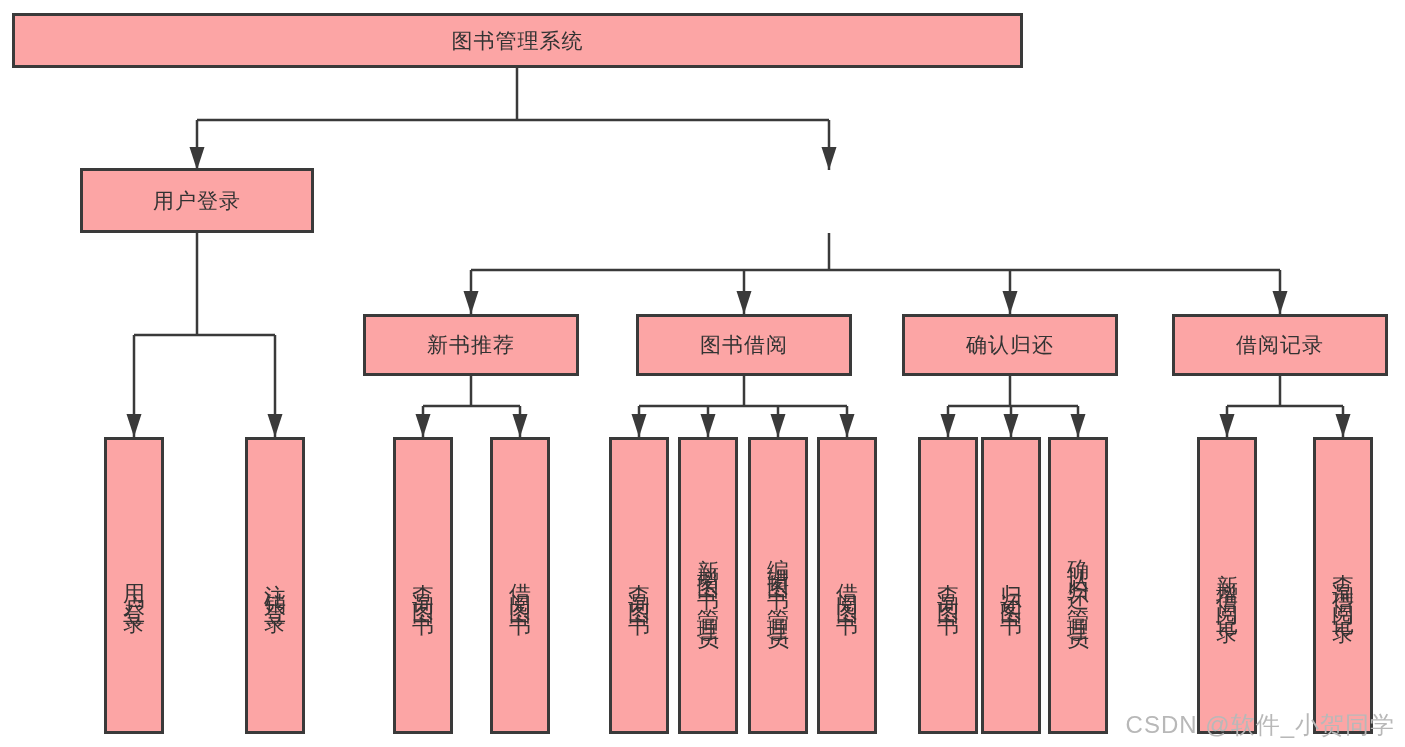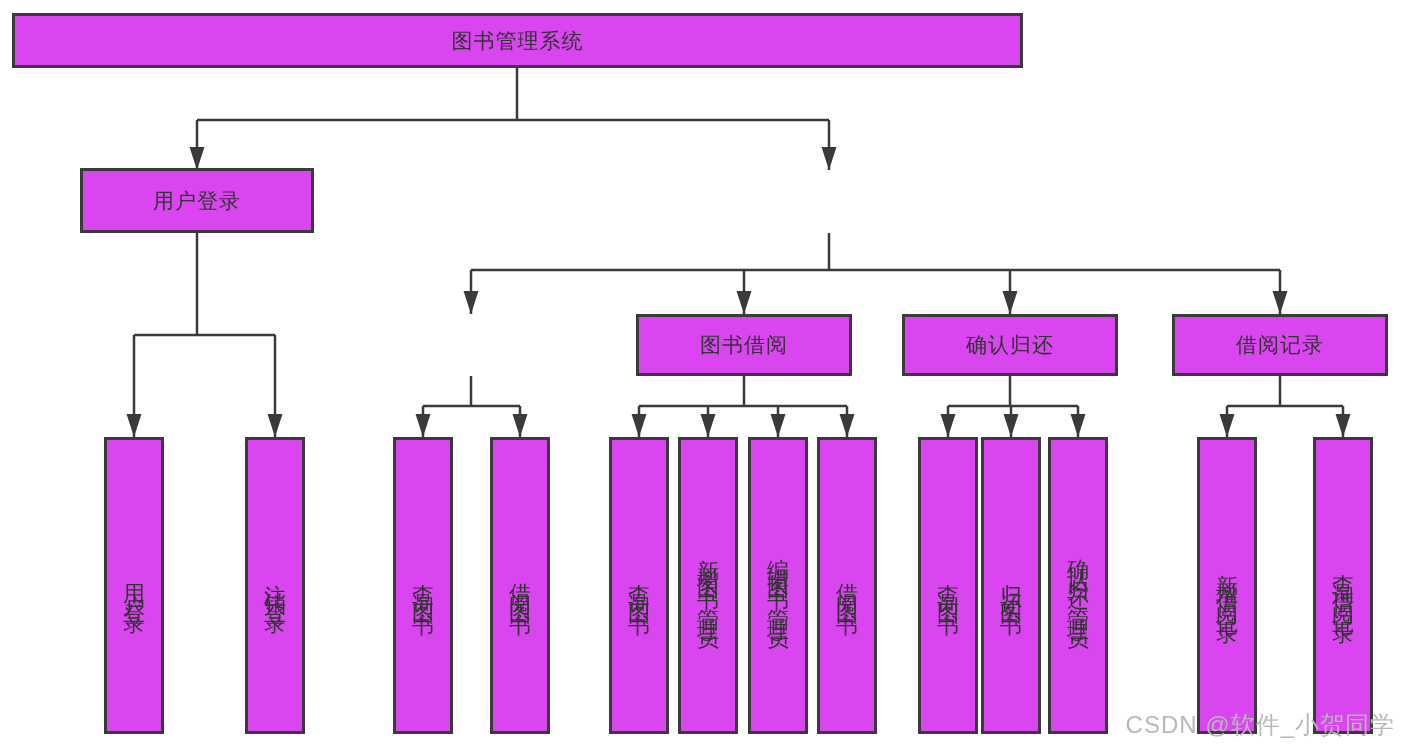--- a/index.html
+++ b/index.html
@@ -18,21 +18,21 @@
   .wires {
     position: absolute;
     left: 0;
     top: 0;
     z-index: 1;
   }
   .box {
     position: absolute;
     box-sizing: border-box;
     border: 3px solid #3a3a3a;
-    background: #d946ef;
+    background: #fca5a5;
     color: #333333;
     z-index: 2;
   }
   .hbox {
     display: flex;
     align-items: center;
     justify-content: center;
     font-size: 21px;
     letter-spacing: 1px;
   }
@@ -127,20 +127,21 @@
       <path d="M1227 406 H1343"></path>
       <line x1="1227" y1="406" x2="1227" y2="437" marker-end="url(#arw)"></line>
       <line x1="1343" y1="406" x2="1343" y2="437" marker-end="url(#arw)"></line>
     </g>
   </svg>
 
   <div class="box hbox root">图书管理系统</div>
 
   <div class="box hbox lvl2" style="left:80px;width:234px;">用户登录</div>
 
+  <div class="box hbox lvl3" style="left:363px;">新书推荐</div>
   <div class="box hbox lvl3" style="left:636px;text-align:center;">图书借阅</div>
   <div class="box hbox lvl3" style="left:902px;">确认归还</div>
   <div class="box hbox lvl3" style="left:1172px;">借阅记录</div>
 
   <div class="box leaf" style="left:104px;">用户登录</div>
   <div class="box leaf" style="left:245px;">注销登录</div>
 
   <div class="box leaf" style="left:393px;">查询图书</div>
   <div class="box leaf" style="left:490px;">借阅图书</div>
 

